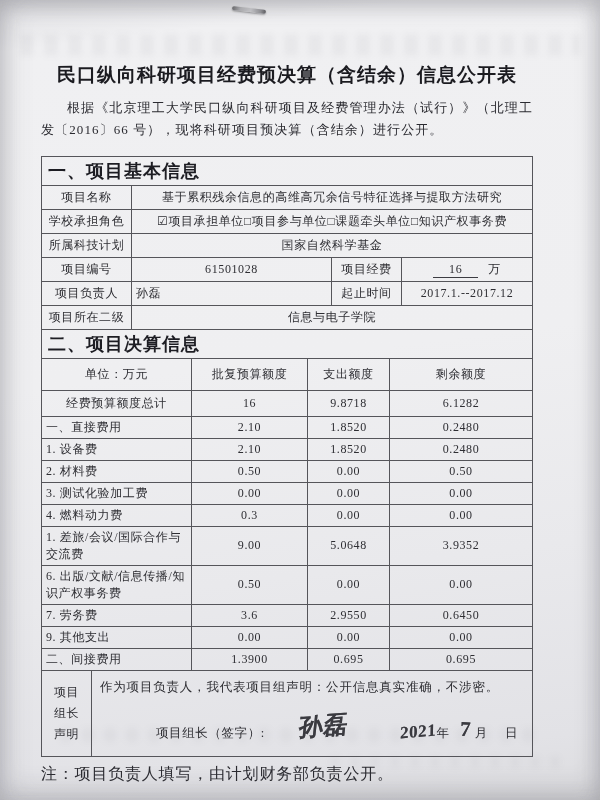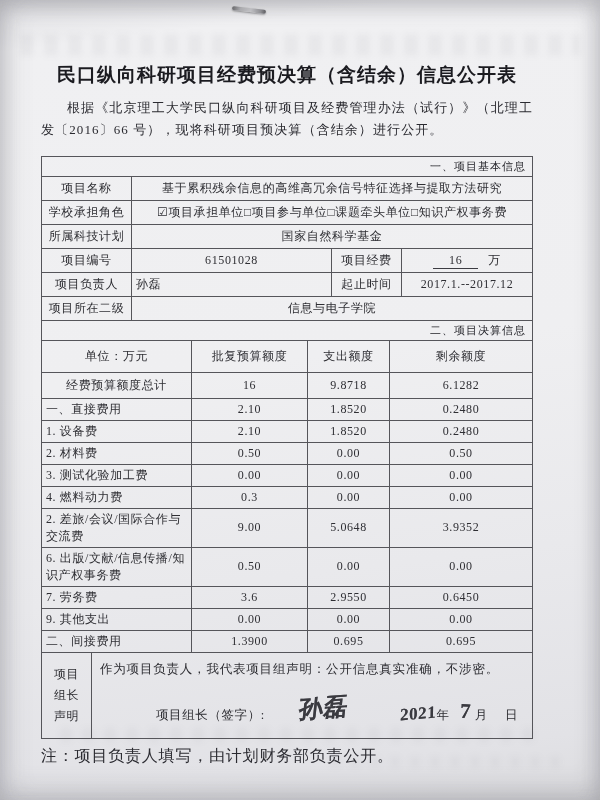--- a/index.html
+++ b/index.html
@@ -42,21 +42,21 @@
     margin:0 0 14px;font-size:13px;line-height:1.72;letter-spacing:1.1px;
     text-indent:2em;text-align:justify;color:#2b2b31;
   }
 
   table.t{border-collapse:collapse;width:492px;table-layout:fixed;}
   table.t + table.t{margin-top:-1px;}
   .t td{
     border:1px solid #55555a;font-size:12px;padding:3px 4px;
     letter-spacing:.6px;overflow:hidden;vertical-align:middle;
   }
-  tr.sec td{font-weight:normal;font-size:11px;color:#1d1d23;padding:2px 6px;letter-spacing:1px;text-align:right;}
+  tr.sec td{font-weight:bold;font-size:18px;color:#1d1d23;padding:2px 6px;letter-spacing:1px;}
   .lbl{text-align:center;}
   .val{text-align:center;}
   .left{text-align:left;}
   .num{text-align:center;letter-spacing:.4px;font-size:12.5px;}
 
   .funds-underline{display:inline-block;border-bottom:1px solid #3c3c42;padding:0 16px;}
   .funds-unit{margin-left:10px;}
 
   
   .budget td{padding:2px 4px;}
@@ -187,21 +187,21 @@
           <td class="num">0.00</td>
           <td class="num">0.00</td>
         </tr>
         <tr>
           <td class="left">4. 燃料动力费</td>
           <td class="num">0.3</td>
           <td class="num">0.00</td>
           <td class="num">0.00</td>
         </tr>
         <tr>
-          <td class="left">2. 差旅/会议/国际合作与交流费</td>
+          <td class="left">1. 差旅/会议/国际合作与交流费</td>
           <td class="num">9.00</td>
           <td class="num">5.0648</td>
           <td class="num">3.9352</td>
         </tr>
         <tr>
           <td class="left">6. 出版/文献/信息传播/知识产权事务费</td>
           <td class="num">0.50</td>
           <td class="num">0.00</td>
           <td class="num">0.00</td>
         </tr>

